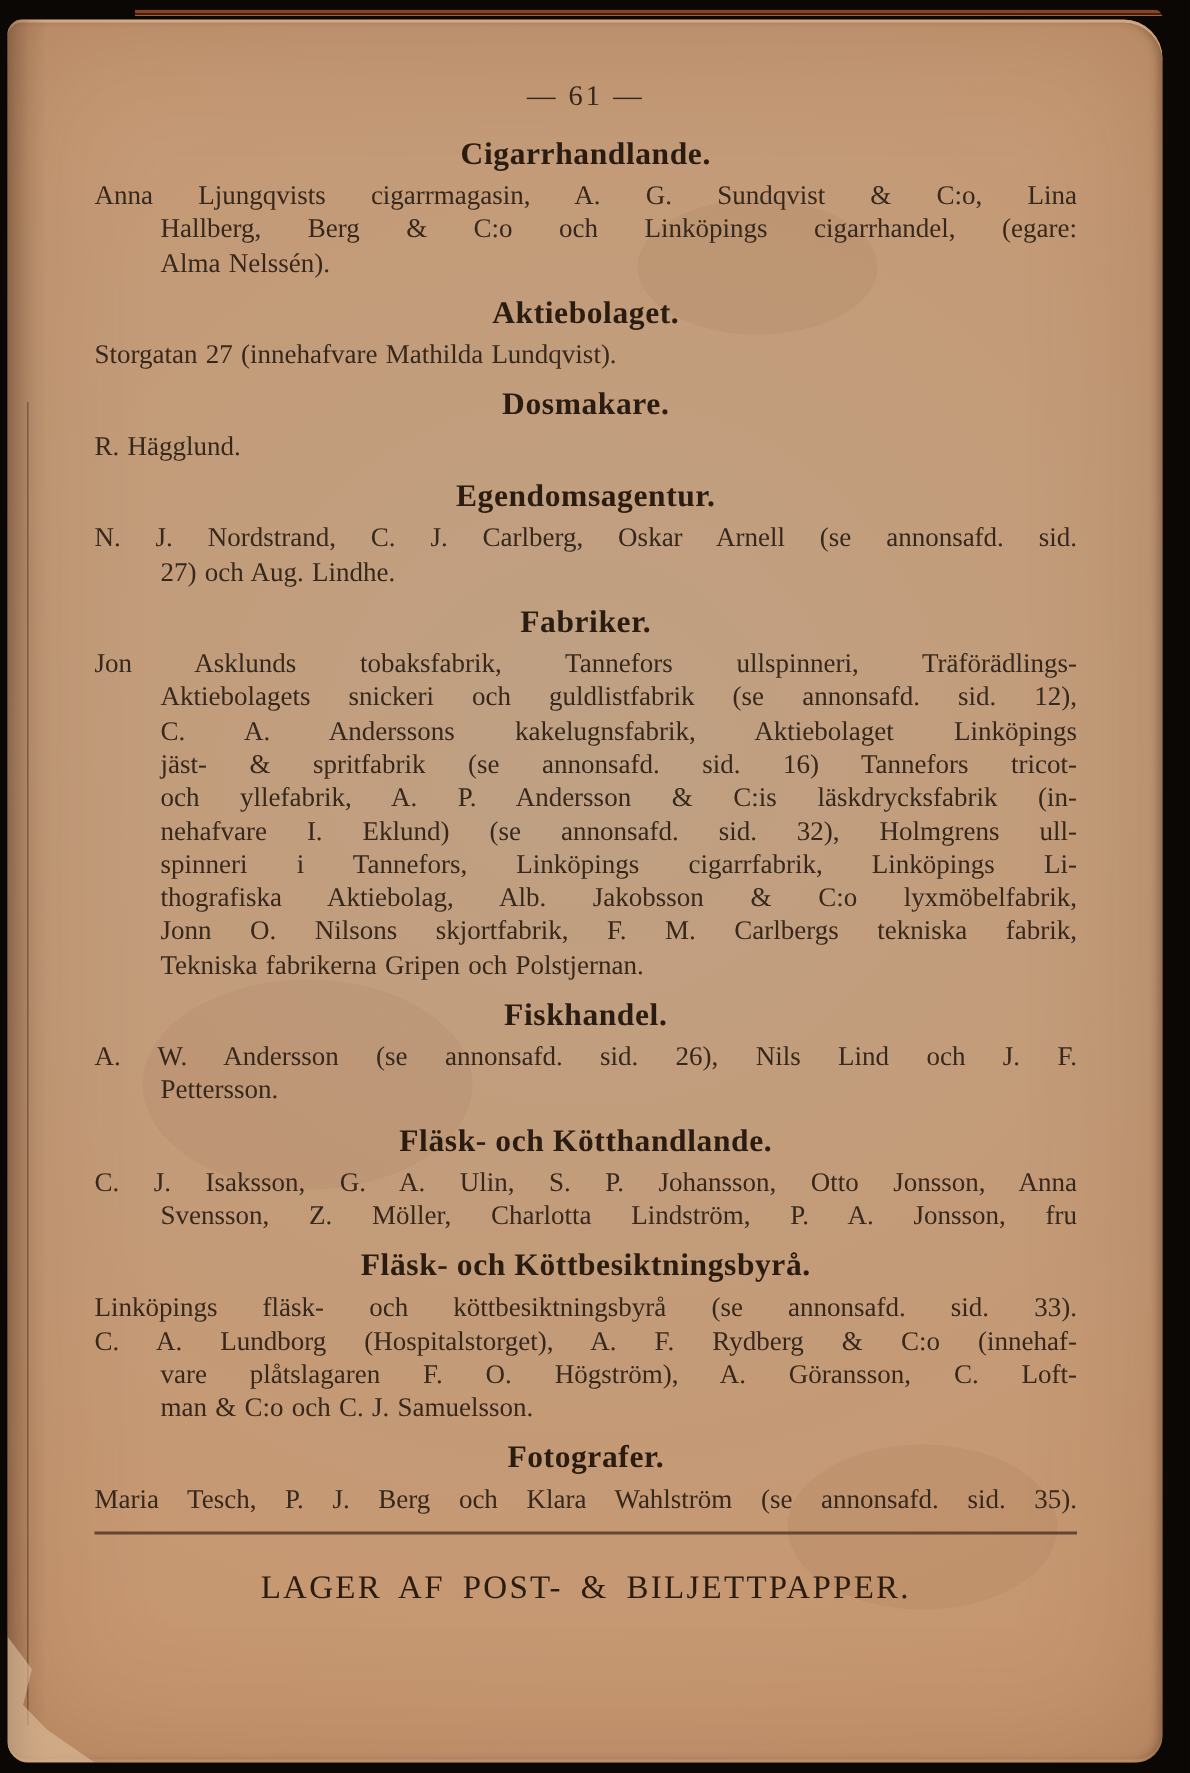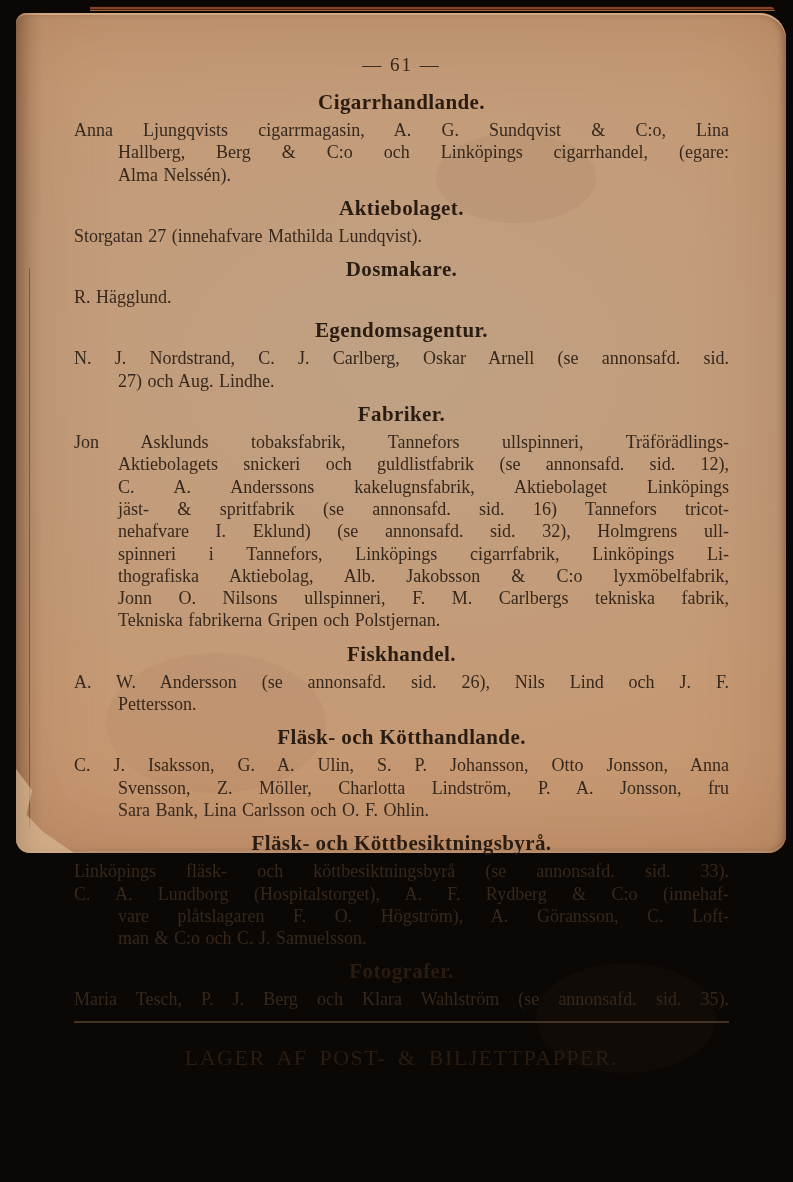--- a/index.html
+++ b/index.html
@@ -21,21 +21,21 @@
   }
   .scan-bg{position:absolute;inset:0;background:var(--bg);}
   
   .page-stack-edge{
     position:absolute;top:6px;left:90px;right:18px;height:6px;
     background:linear-gradient(#1a0e08 0 1px,#94492b 1px 3px,#4a2313 3px 4px,#b06a40 4px 5px,transparent 5px);
     border-top-right-radius:18px;
     opacity:.9;
   }
   .page{
-    position:absolute;left:16px;top:13px;width:770px;height:840px;
+    position:absolute;left:5px;top:13px;width:770px;height:1162px;
     background:
       radial-gradient(ellipse 140% 90% at 50% 42%,var(--paper-center) 0%,var(--paper) 58%,var(--paper-edge) 100%);
     border-radius:10px 26px 18px 14px;
     box-shadow:
       inset 0 2px 0 rgba(236,192,150,.65),
       inset -3px 0 6px rgba(60,30,15,.35),
       inset 0 -2px 0 rgba(236,192,150,.4),
       inset 0 0 90px rgba(105,60,30,.22);
   }
   .gutter-shadow{
@@ -129,32 +129,32 @@
         <div class="section-heading">Dosmakare.</div>
         <div class="body-line no-justify">R. Hägglund.</div>
         <div class="section-heading">Egendomsagentur.</div>
         <div class="body-line">N. J. Nordstrand, C. J. Carlberg, Oskar Arnell (se annonsafd. sid.</div>
         <div class="body-line indent no-justify">27) och Aug. Lindhe.</div>
         <div class="section-heading">Fabriker.</div>
         <div class="body-line">Jon Asklunds tobaksfabrik, Tannefors ullspinneri, Träförädlings-</div>
         <div class="body-line indent">Aktiebolagets snickeri och guldlistfabrik (se annonsafd. sid. 12),</div>
         <div class="body-line indent">C. A. Anderssons kakelugnsfabrik, Aktiebolaget Linköpings</div>
         <div class="body-line indent">jäst- &amp; spritfabrik (se annonsafd. sid. 16) Tannefors tricot-</div>
+        <div class="body-line indent">och yllefabrik, A. P. Andersson &amp; C:is läskdrycksfabrik (in-</div>
         <div class="body-line indent">nehafvare I. Eklund) (se annonsafd. sid. 32), Holmgrens ull-</div>
         <div class="body-line indent">spinneri i Tannefors, Linköpings cigarrfabrik, Linköpings Li-</div>
         <div class="body-line indent">thografiska Aktiebolag, Alb. Jakobsson &amp; C:o lyxmöbelfabrik,</div>
-        <div class="body-line indent">Jonn O. Nilsons ullspinneri, F. M. Carlbergs tekniska fabrik,</div>
+        <div class="body-line indent">Jonn O. Nilsons skjortfabrik, F. M. Carlbergs tekniska fabrik,</div>
         <div class="body-line indent no-justify">Tekniska fabrikerna Gripen och Polstjernan.</div>
         <div class="section-heading">Fiskhandel.</div>
         <div class="body-line">A. W. Andersson (se annonsafd. sid. 26), Nils Lind och J. F.</div>
         <div class="body-line indent no-justify">Pettersson.</div>
         <div class="section-heading">Fläsk- och Kötthandlande.</div>
         <div class="body-line">C. J. Isaksson, G. A. Ulin, S. P. Johansson, Otto Jonsson, Anna</div>
         <div class="body-line indent">Svensson, Z. Möller, Charlotta Lindström, P. A. Jonsson, fru</div>
-        <div class="body-line indent no-justify">Sara Bank, Lina Carlsson och O. F. Ohlin.</div>
         <div class="section-heading">Fläsk- och Köttbesiktningsbyrå.</div>
         <div class="body-line">Linköpings fläsk- och köttbesiktningsbyrå (se annonsafd. sid. 33).</div>
         <div class="body-line">C. A. Lundborg (Hospitalstorget), A. F. Rydberg &amp; C:o (innehaf-</div>
         <div class="body-line indent">vare plåtslagaren F. O. Högström), A. Göransson, C. Loft-</div>
         <div class="body-line indent no-justify">man &amp; C:o och C. J. Samuelsson.</div>
         <div class="section-heading">Fotografer.</div>
         <div class="body-line">Maria Tesch, P. J. Berg och Klara Wahlström (se annonsafd. sid. 35).</div>
       </div>
 
     <hr class="footer-rule">

